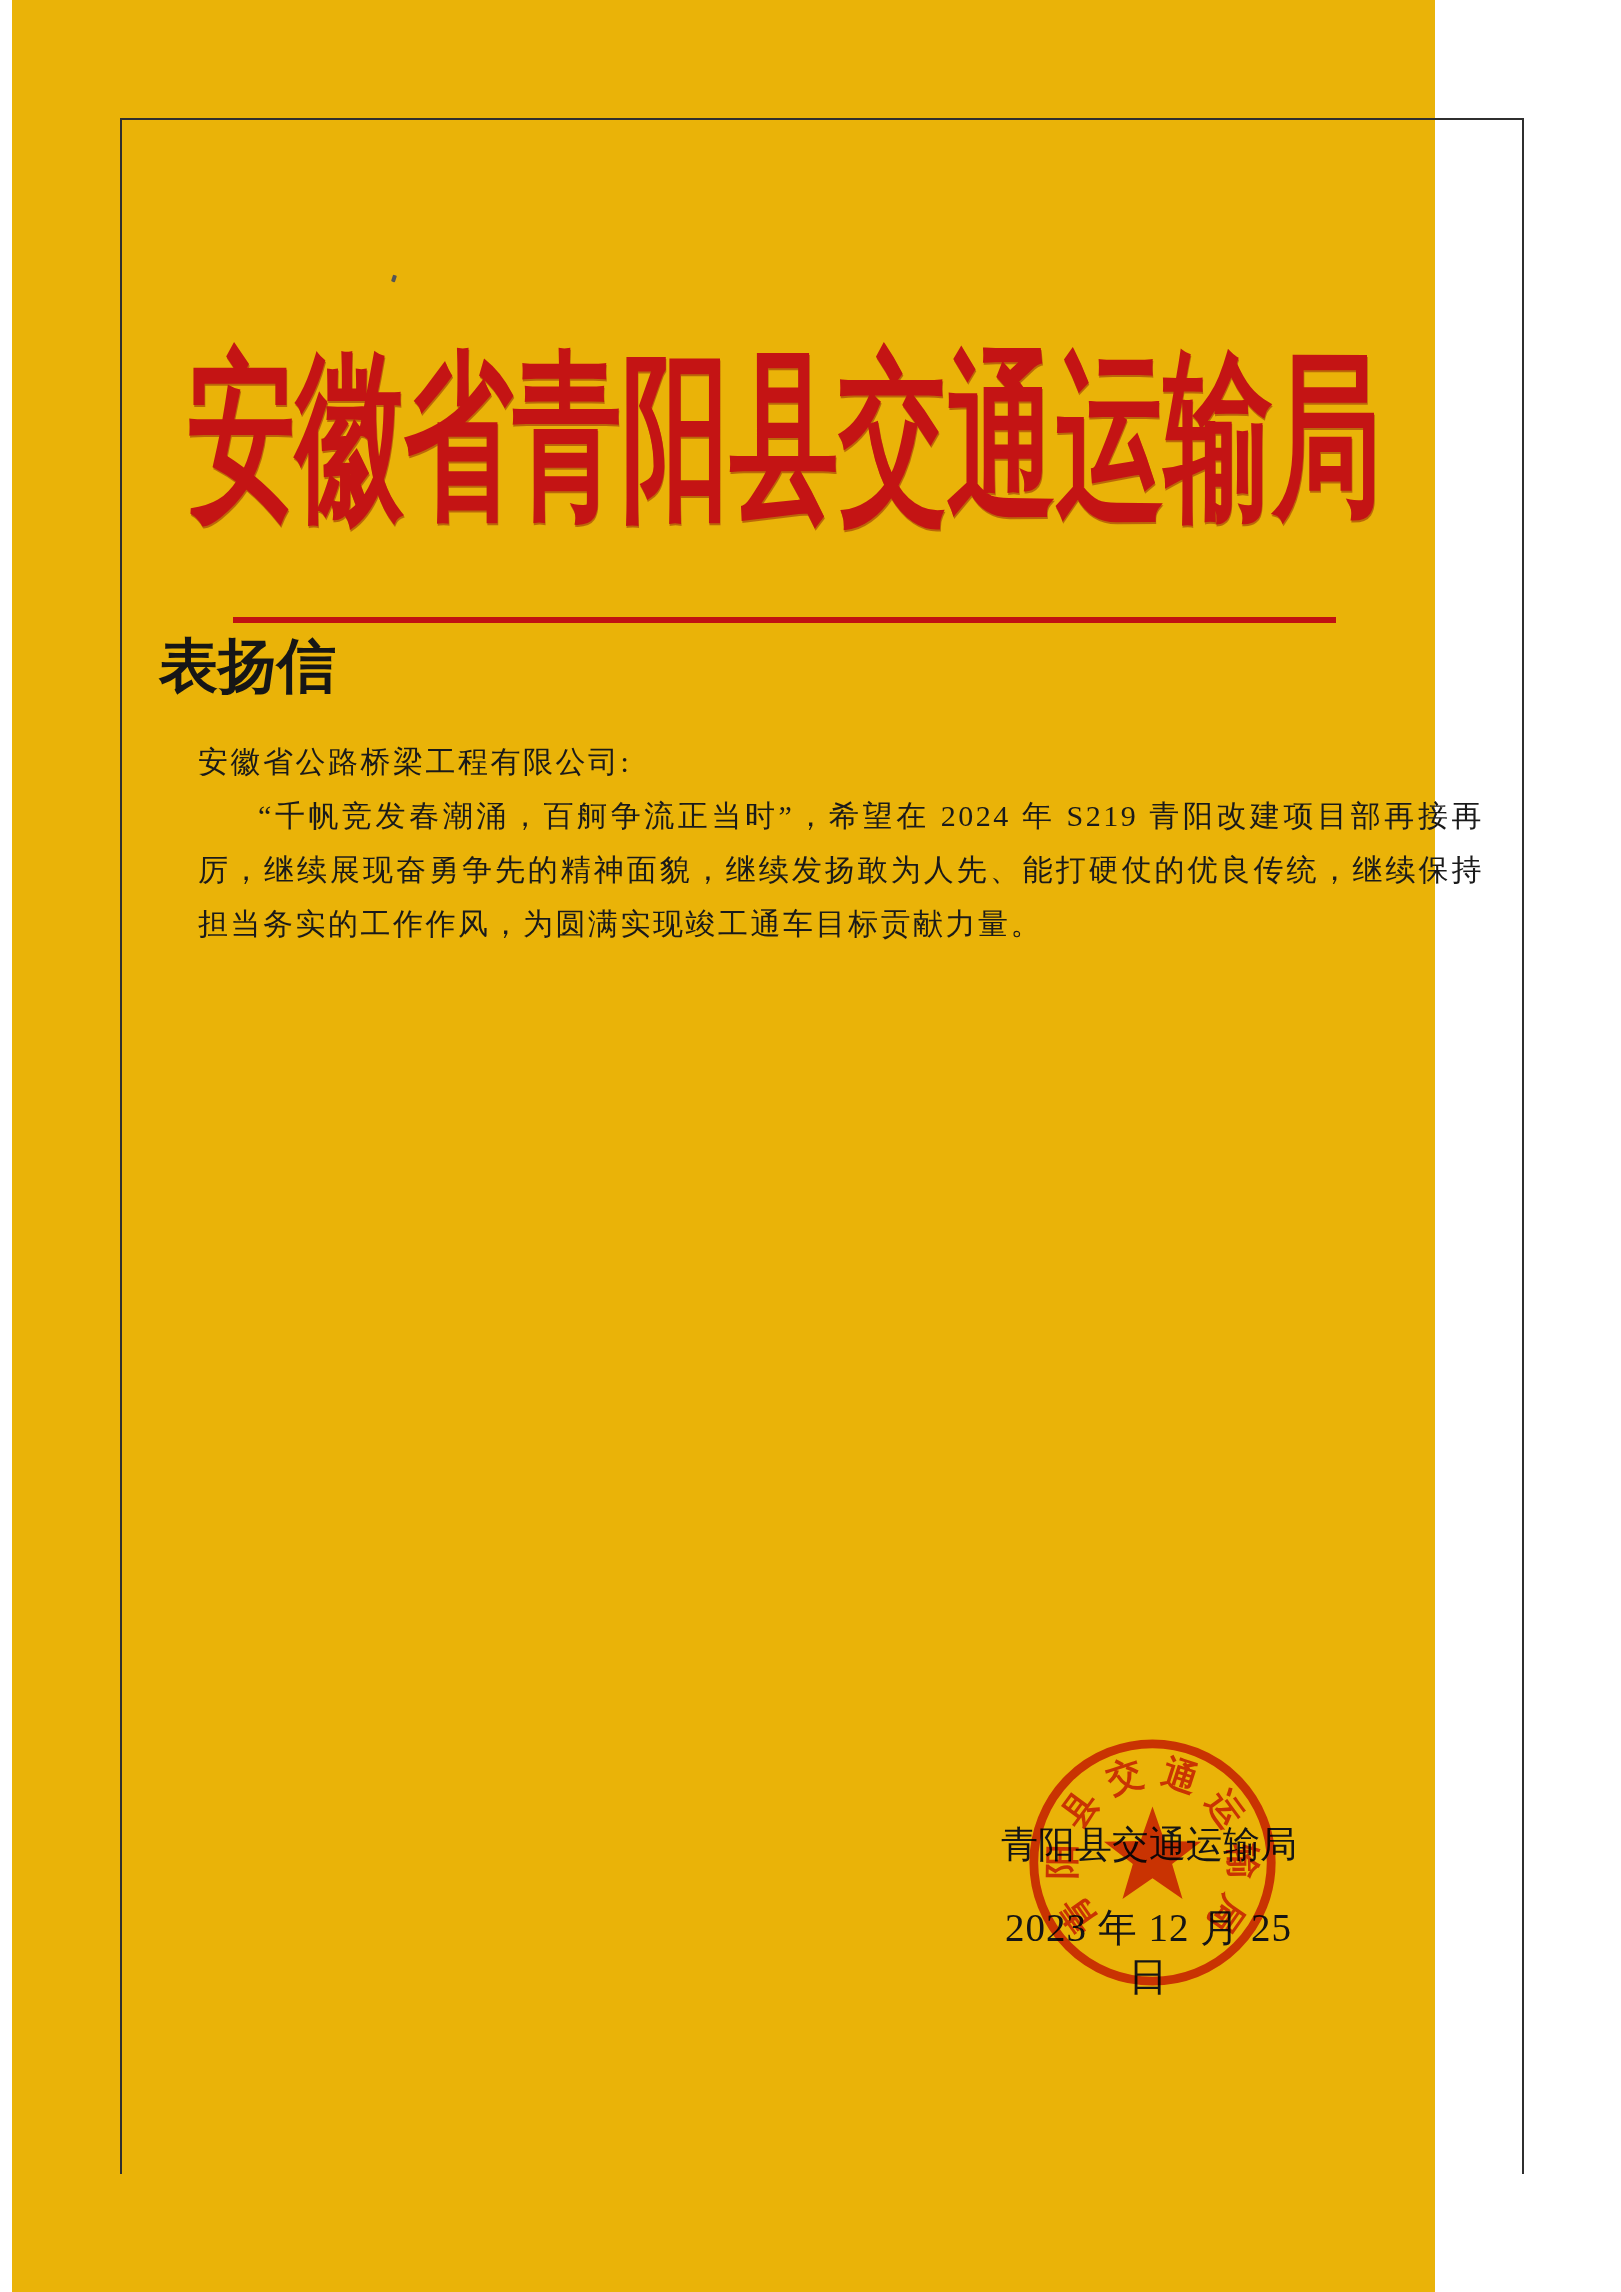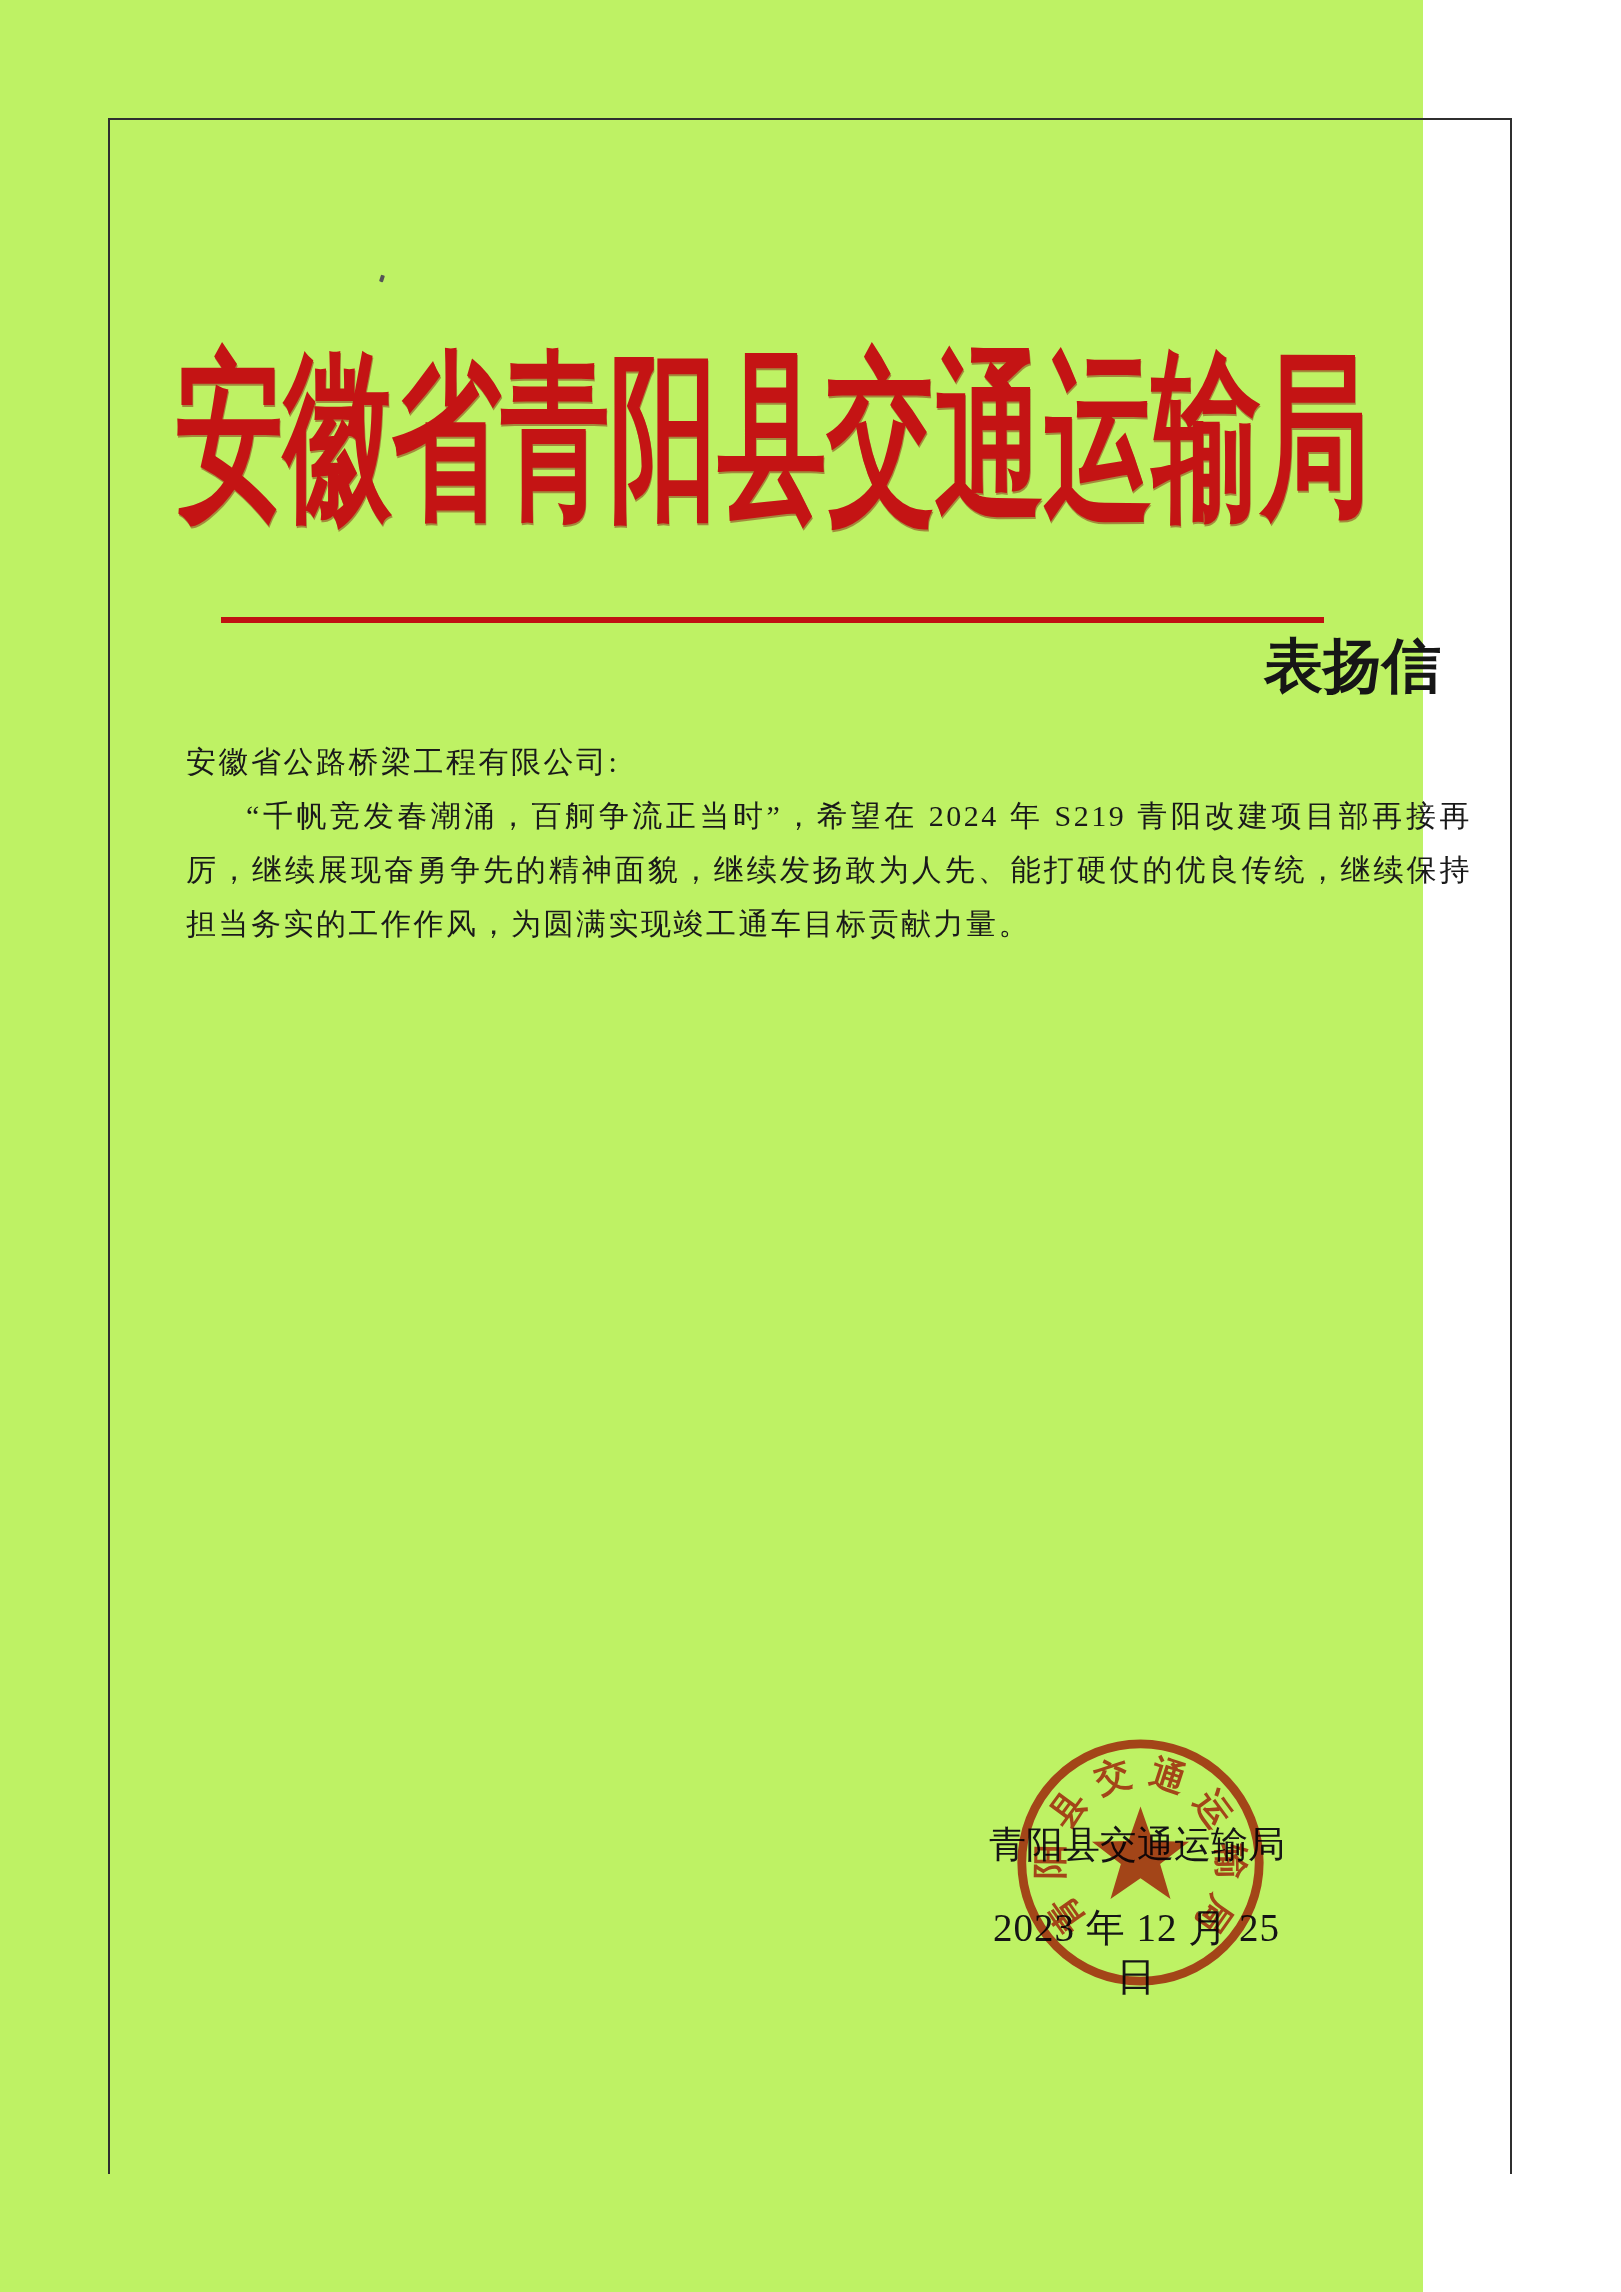--- a/index.html
+++ b/index.html
@@ -4,22 +4,22 @@
 <style>
   * { margin:0; padding:0; box-sizing:border-box; }
   html,body { background:#ffffff; }
   body {
     position:relative;
     width:1621px; height:2293px;
     font-family:"Liberation Serif", serif;
     overflow:hidden;
   }
   .page {
-    position:absolute; left:0; top:0; width:1423px; height:2293px;
-    background:#bef264;
+    position:absolute; left:12px; top:0; width:1423px; height:2293px;
+    background:#eab308;
   }
   
   .scan-border {
     position:absolute; left:108px; top:118px;
     width:1404px; height:2056px;
     border-left:2px solid #2f2f2f;
     border-top:2px solid #2f2f2f;
     border-right:2px solid #2f2f2f;
   }
   .scan-speck {
@@ -42,21 +42,21 @@
     text-shadow:1px 1px 0 rgba(130,10,10,.45);
     letter-spacing:0;
   }
   .red-divider {
     position:absolute; left:221px; top:617px;
     width:1103px; height:5.9px;
     background:var(--divider-red,#c01212);
   }
   .letter-title {
     position:absolute; left:147px; top:633px;
-    width:1294px; text-align:right;
+    width:1294px; text-align:left;
     font-size:59px; line-height:67px; font-weight:bold;
     color:#161616;
   }
   .body-text {
     position:absolute; left:186px; top:735px;
     width:1286px;
     font-size:30px; line-height:54px;
     letter-spacing:2.5px;
     color:var(--text-black,#1a1a1a);
     text-align:justify;

